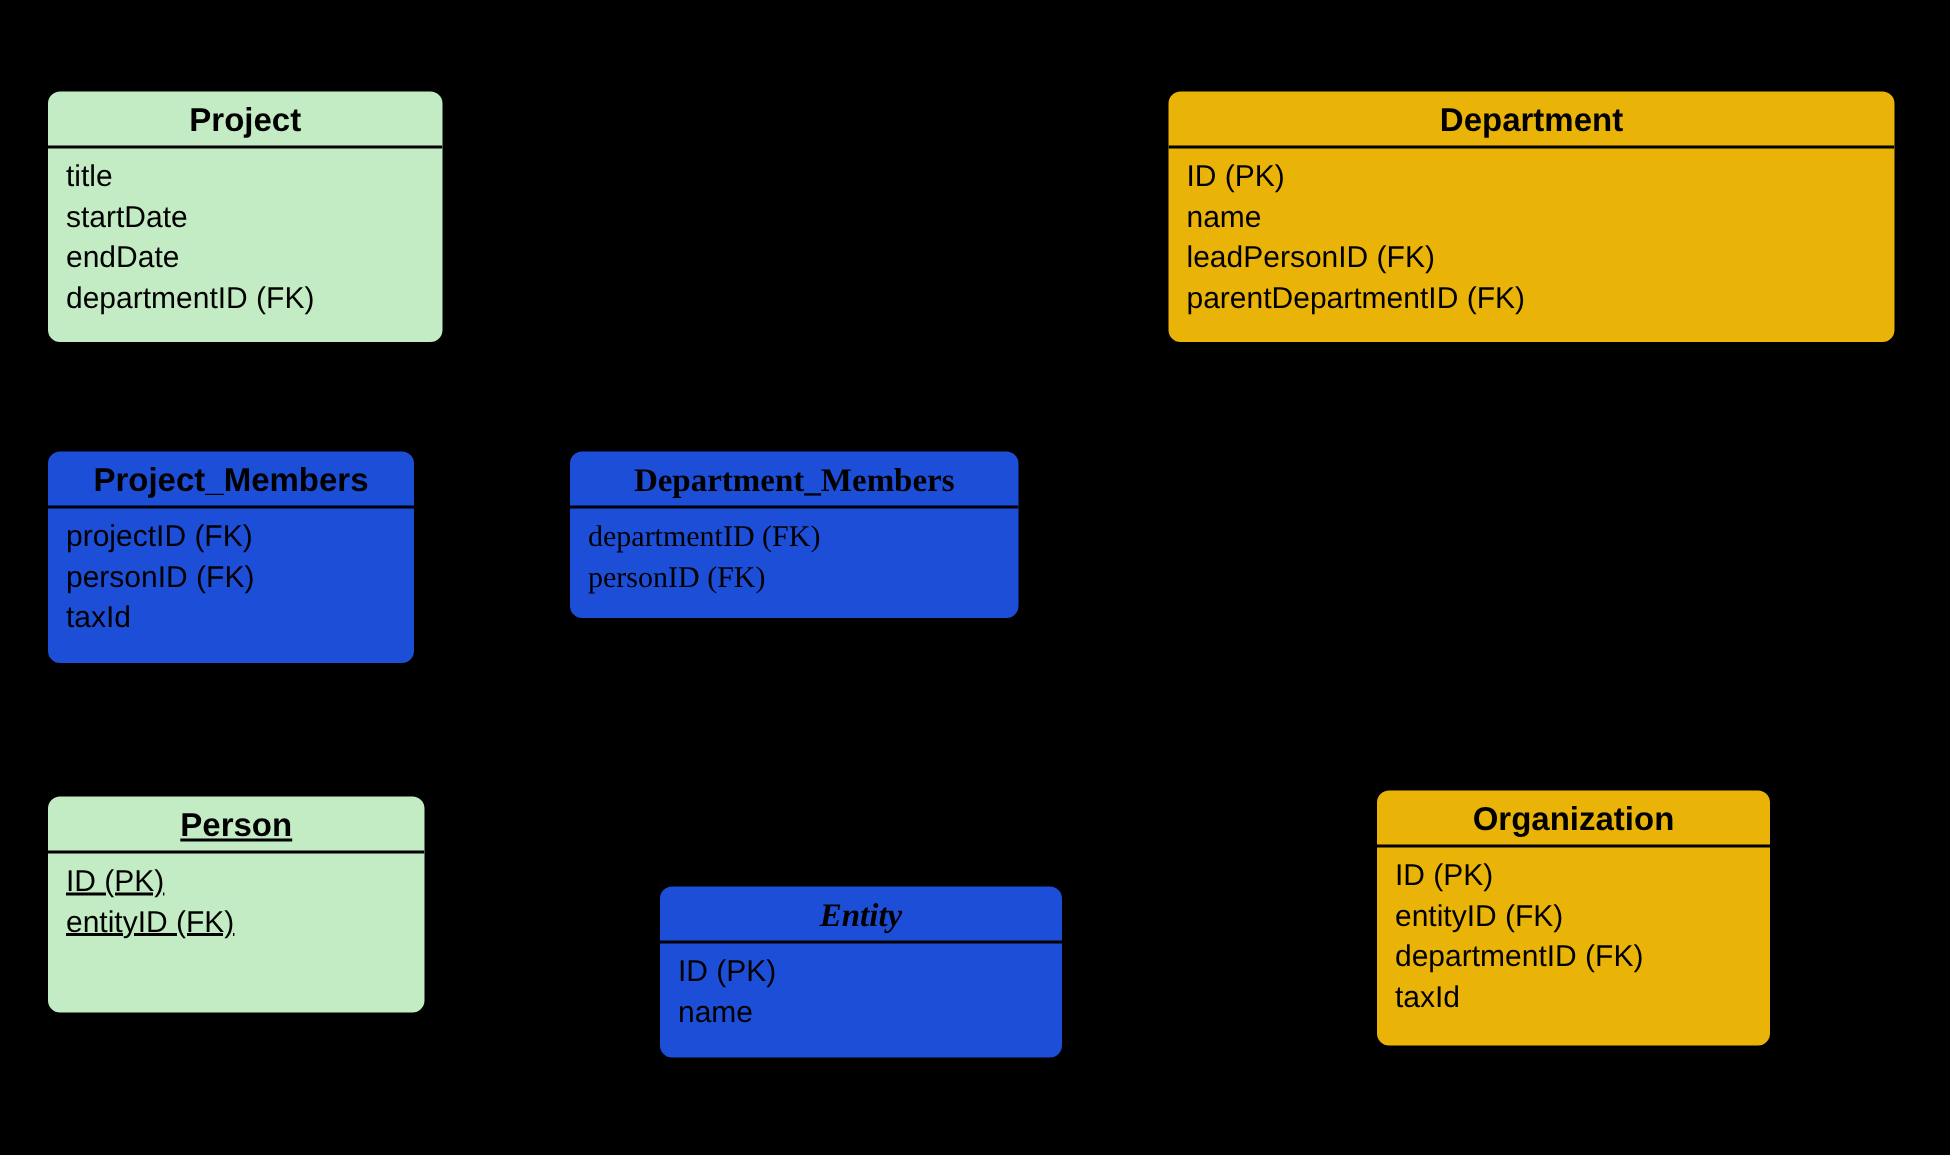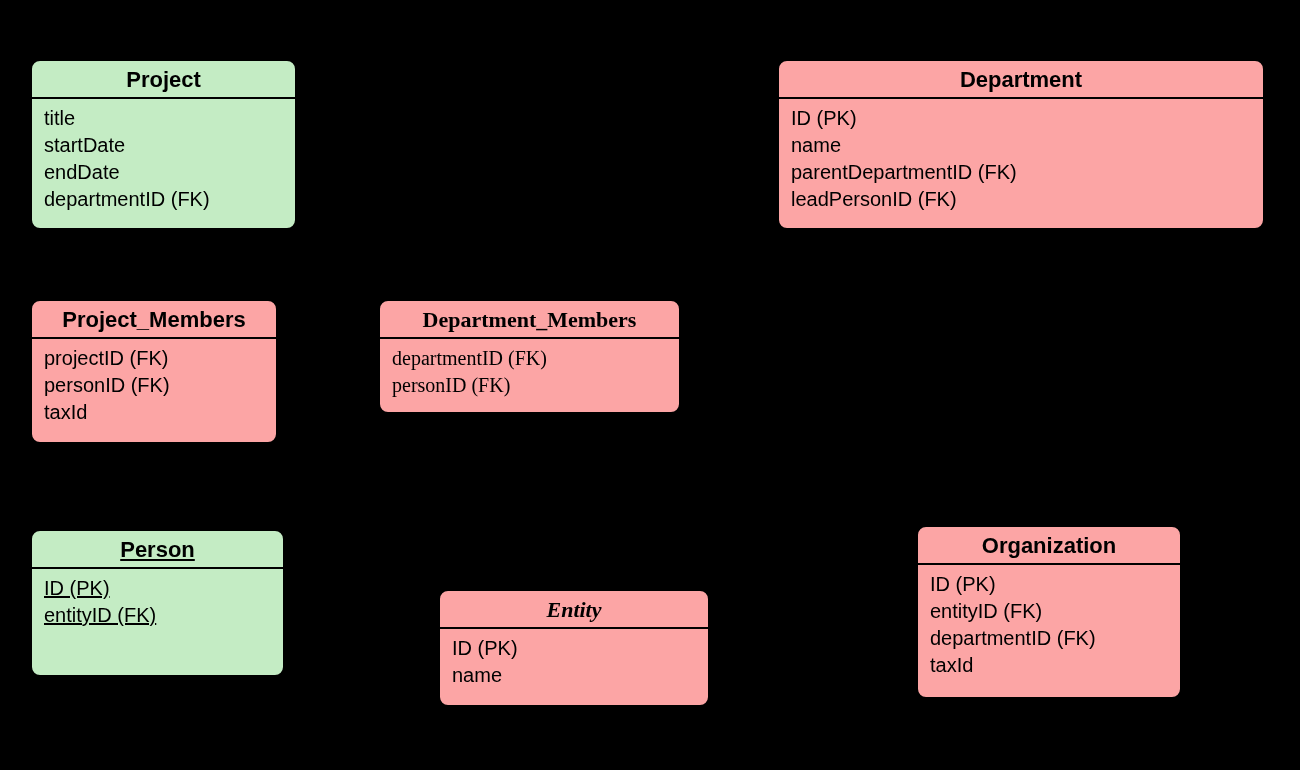--- a/index.html
+++ b/index.html
@@ -1,19 +1,19 @@
 <!DOCTYPE html>
 <html><head>
 <meta charset="utf-8">
 <style>
   html,body{margin:0;padding:0;width:1300px;height:770px;background:#000;font-family:Helvetica,Arial,sans-serif;}
   .canvas{position:relative;width:1300px;height:770px;padding-left:34px;}
-  .entity-box{position:absolute;border:2px solid #000;border-radius:10px;background:#fca5a5;box-sizing:border-box;overflow:hidden;}
+  .entity-box{position:absolute;border:2px solid #000;border-radius:10px;background:#1d4ed8;box-sizing:border-box;overflow:hidden;}
   .entity-box.green{background:#c4ecc4;}
-  .entity-box.yellow{background:#fca5a5;}
+  .entity-box.yellow{background:#eab308;}
   .title{font-size:22px;font-weight:bold;text-align:center;padding:6px 4px 4px 4px;border-bottom:2px solid #000;}
   .title.italic{font-style:italic;font-weight:bold;font-family:Liberation Serif, serif;}
   .attrs{padding:6px 12px 10px 12px;font-size:20px;line-height:1.35;}
   svg.edges{position:absolute;left:0;top:0;width:1300px;height:770px;pointer-events:none;}
 </style>
 </head>
 <body>
 
 <div class="canvas">
 
@@ -53,22 +53,22 @@
     <div>endDate</div>
     <div>departmentID (FK)</div>
   </div>
 </div>
 
 <div class="entity-box yellow" style="left:777px;top:59px;width:488px;height:171px;">
   <div class="title">Department</div>
   <div class="attrs">
     <div>ID (PK)</div>
     <div>name</div>
+    <div>leadPersonID (FK)</div>
     <div>parentDepartmentID (FK)</div>
-    <div>leadPersonID (FK)</div>
   </div>
 </div>
 
 <div class="entity-box" style="left:30px;top:299px;width:248px;height:145px;">
   <div class="title">Project_Members</div>
   <div class="attrs">
     <div>projectID (FK)</div>
     <div>personID (FK)</div>
     <div>taxId</div>
   </div>

